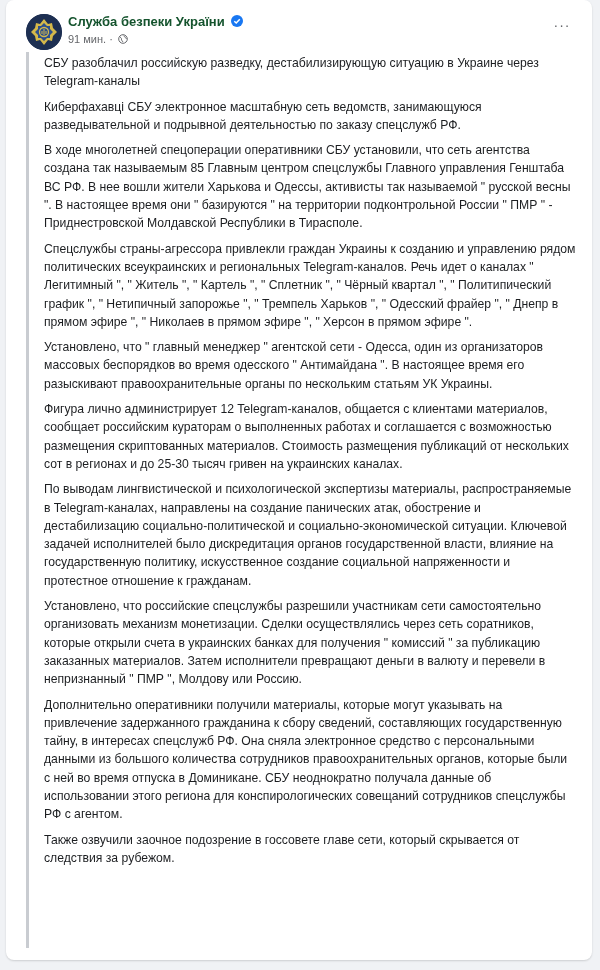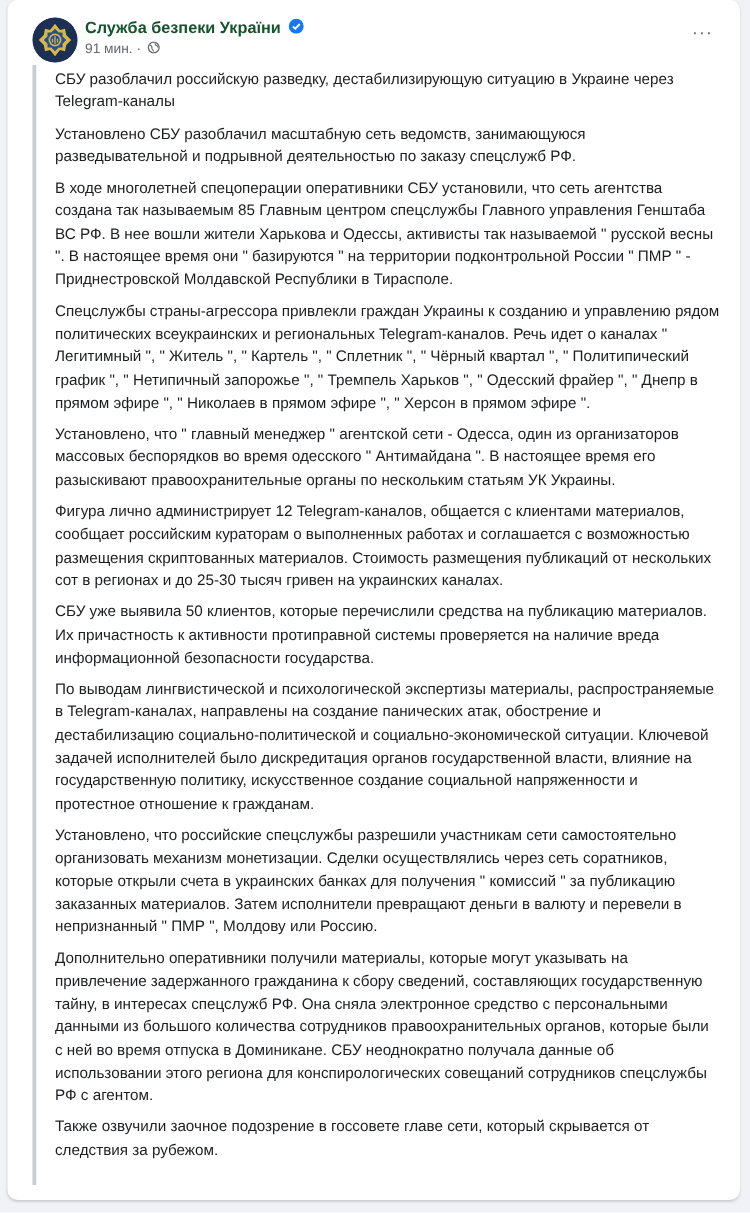--- a/index.html
+++ b/index.html
@@ -58,26 +58,25 @@
         <circle cx="5" cy="5" r="4.3" fill="none" stroke="#65676b" stroke-width="1"></circle>
         <path d="M2 3 Q4 4 3.5 6 L5 8 M6 1.5 Q6 3 7.5 3.5 L8.5 5" stroke="#65676b" stroke-width="0.9" fill="none"></path>
       </svg>
     </div>
     <div class="more-btn">···</div>
   </div>
 
   <div class="body-wrap">
     <div class="content">
       <p>СБУ разоблачил российскую разведку, дестабилизирующую ситуацию в Украине через Telegram-каналы</p>
-      <p>Установлено СБУ разоблачил масштабную сеть ведомств, занимающуюся разведывательной и подрывной деятельностью по заказу спецслужб РФ.</p>
+      <p>Киберфахавці СБУ электронное масштабную сеть ведомств, занимающуюся разведывательной и подрывной деятельностью по заказу спецслужб РФ.</p>
       <p>В ходе многолетней спецоперации оперативники СБУ установили, что сеть агентства создана так называемым 85 Главным центром спецслужбы Главного управления Генштаба ВС РФ. В нее вошли жители Харькова и Одессы, активисты так называемой " русской весны ". В настоящее время они " базируются " на территории подконтрольной России " ПМР " - Приднестровской Молдавской Республики в Тирасполе.</p>
       <p>Спецслужбы страны-агрессора привлекли граждан Украины к созданию и управлению рядом политических всеукраинских и региональных Telegram-каналов. Речь идет о каналах " Легитимный ", " Житель ", " Картель ", " Сплетник ", " Чёрный квартал ", " Политипический график ", " Нетипичный запорожье ", " Тремпель Харьков ", " Одесский фрайер ", " Днепр в прямом эфире ", " Николаев в прямом эфире ", " Херсон в прямом эфире ".</p>
       <p>Установлено, что " главный менеджер " агентской сети - Одесса, один из организаторов массовых беспорядков во время одесского " Антимайдана ". В настоящее время его разыскивают правоохранительные органы по нескольким статьям УК Украины.</p>
       <p>Фигура лично администрирует 12 Telegram-каналов, общается с клиентами материалов, сообщает российским кураторам о выполненных работах и соглашается с возможностью размещения скриптованных материалов. Стоимость размещения публикаций от нескольких сот в регионах и до 25-30 тысяч гривен на украинских каналах.</p>
-      <p>СБУ уже выявила 50 клиентов, которые перечислили средства на публикацию материалов. Их причастность к активности протиправной системы проверяется на наличие вреда информационной безопасности государства.</p>
       <p>По выводам лингвистической и психологической экспертизы материалы, распространяемые в Telegram-каналах, направлены на создание панических атак, обострение и дестабилизацию социально-политической и социально-экономической ситуации. Ключевой задачей исполнителей было дискредитация органов государственной власти, влияние на государственную политику, искусственное создание социальной напряженности и протестное отношение к гражданам.</p>
       <p>Установлено, что российские спецслужбы разрешили участникам сети самостоятельно организовать механизм монетизации. Сделки осуществлялись через сеть соратников, которые открыли счета в украинских банках для получения " комиссий " за публикацию заказанных материалов. Затем исполнители превращают деньги в валюту и перевели в непризнанный " ПМР ", Молдову или Россию.</p>
       <p>Дополнительно оперативники получили материалы, которые могут указывать на привлечение задержанного гражданина к сбору сведений, составляющих государственную тайну, в интересах спецслужб РФ. Она сняла электронное средство с персональными данными из большого количества сотрудников правоохранительных органов, которые были с ней во время отпуска в Доминикане. СБУ неоднократно получала данные об использовании этого региона для конспирологических совещаний сотрудников спецслужбы РФ с агентом.</p>
       <p>Также озвучили заочное подозрение в госсовете главе сети, который скрывается от следствия за рубежом.</p>
 
     </div>
   </div>
 </div>
 
 </body></html>

